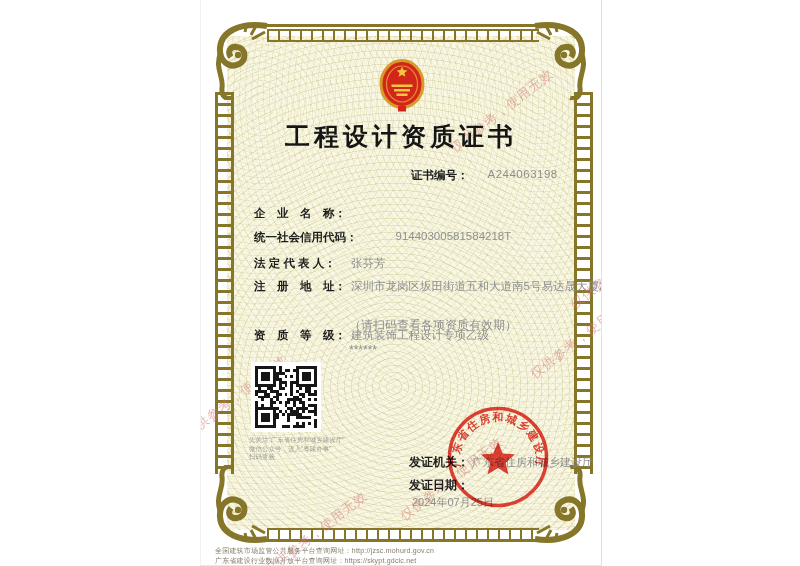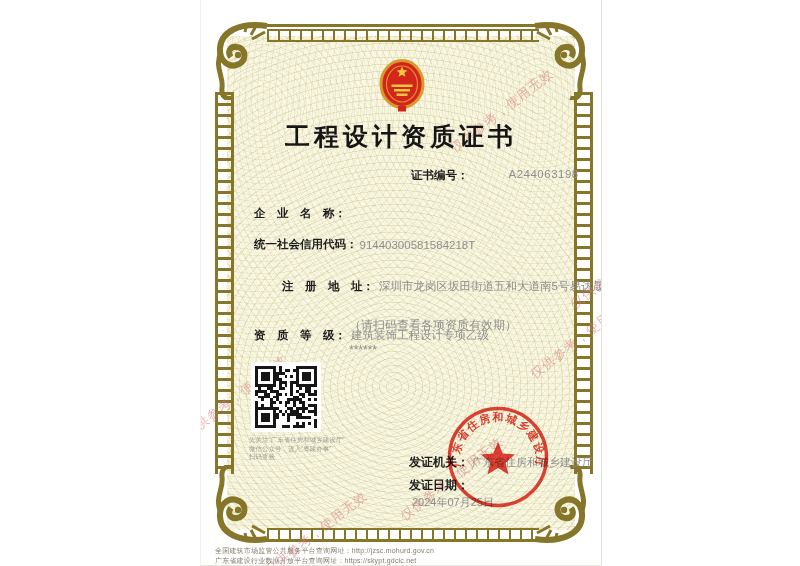--- a/index.html
+++ b/index.html
@@ -49,26 +49,26 @@
     position:absolute; white-space:nowrap; font-size:13px; letter-spacing:1px;
     color:rgba(211,118,118,0.55); transform:rotate(-38deg); z-index:2; pointer-events:none;
   }
   
   .emblem { position:absolute; left:177px; top:57px; width:48px; height:56px; z-index:3; }
   
   .title {
     position:absolute; left:0; top:120px; width:100%; text-align:center;
     font-size:25px; font-weight:bold; color:#151515; letter-spacing:4px; z-index:3;
   }
-  .cert-no { position:absolute; left:210px; top:168px; display:flex; z-index:3; font-size:11.5px;gap:21px; }
+  .cert-no { position:absolute; left:210px; top:168px; display:flex; z-index:3; font-size:11.5px; }
   .cert-no .lab { font-weight:bold; color:#1d1d1d; }
   .cert-no .val { color:#8e8e8e; letter-spacing:0.5px; margin-left:19px; }
 
   
-  .frow { position:absolute; left:53px; display:flex; z-index:3; font-size:11.5px; white-space:pre;align-items:center; }
+  .frow { position:absolute; left:53px; display:flex; z-index:3; font-size:11.5px; white-space:pre; }
   .frow .lab { font-weight:bold; color:#1d1d1d; min-width:95px; }
   .frow .val { color:#8e8e8e; margin-left:2px; }
   .fsub { position:absolute; left:148px; z-index:3; font-size:12px; color:#8e8e8e; }
 
   
   .qr { position:absolute; left:50px; top:362px; width:70px; height:70px; background:#ffffff; padding:0; z-index:3; }
   .qr-grid { display:grid; grid-template-columns:repeat(21,1fr); grid-template-rows:repeat(21,1fr);
              width:62px; height:62px; margin:4px; }
   .qr-grid .on { background:#161616; }
   .qr-cap { position:absolute; left:48px; top:436px; width:100px; z-index:3;
@@ -151,25 +151,29 @@
     <div class="title">工程设计资质证书</div>
 
     <div class="cert-no">
       <span class="lab">证书编号：</span>
       <span class="val">A244063198</span>
     </div>
 
     <div class="frow" style="top:206px;">
       <span class="lab">企　业　名　称：</span>
     </div>
-    <div class="frow" style="top:237px;">
+    <div class="frow" style="top:230px;gap:36px;">
       <span class="lab">统一社会信用代码：</span>
       <span class="val">91440300581584218T</span>
     </div>
-    <div class="frow" style="top:279px;margin-left:28px;">
+    <div class="frow" style="top:256px;">
+      <span class="lab">法 定 代 表 人：</span>
+      <span class="val">张芬芳</span>
+    </div>
+    <div class="frow" style="top:279px;">
       <span class="lab">注　册　地　址：</span>
       <span class="val">深圳市龙岗区坂田街道五和大道南5号易达晟大厦205</span>
     </div>
     <div class="fsub" style="top:317px;">（请扫码查看各项资质有效期）</div>
     <div class="frow" style="top:328px;">
       <span class="lab">资　质　等　级：</span>
       <span class="val">建筑装饰工程设计专项乙级</span>
     </div>
     <div class="fsub" style="top:343px;">******</div>
 

